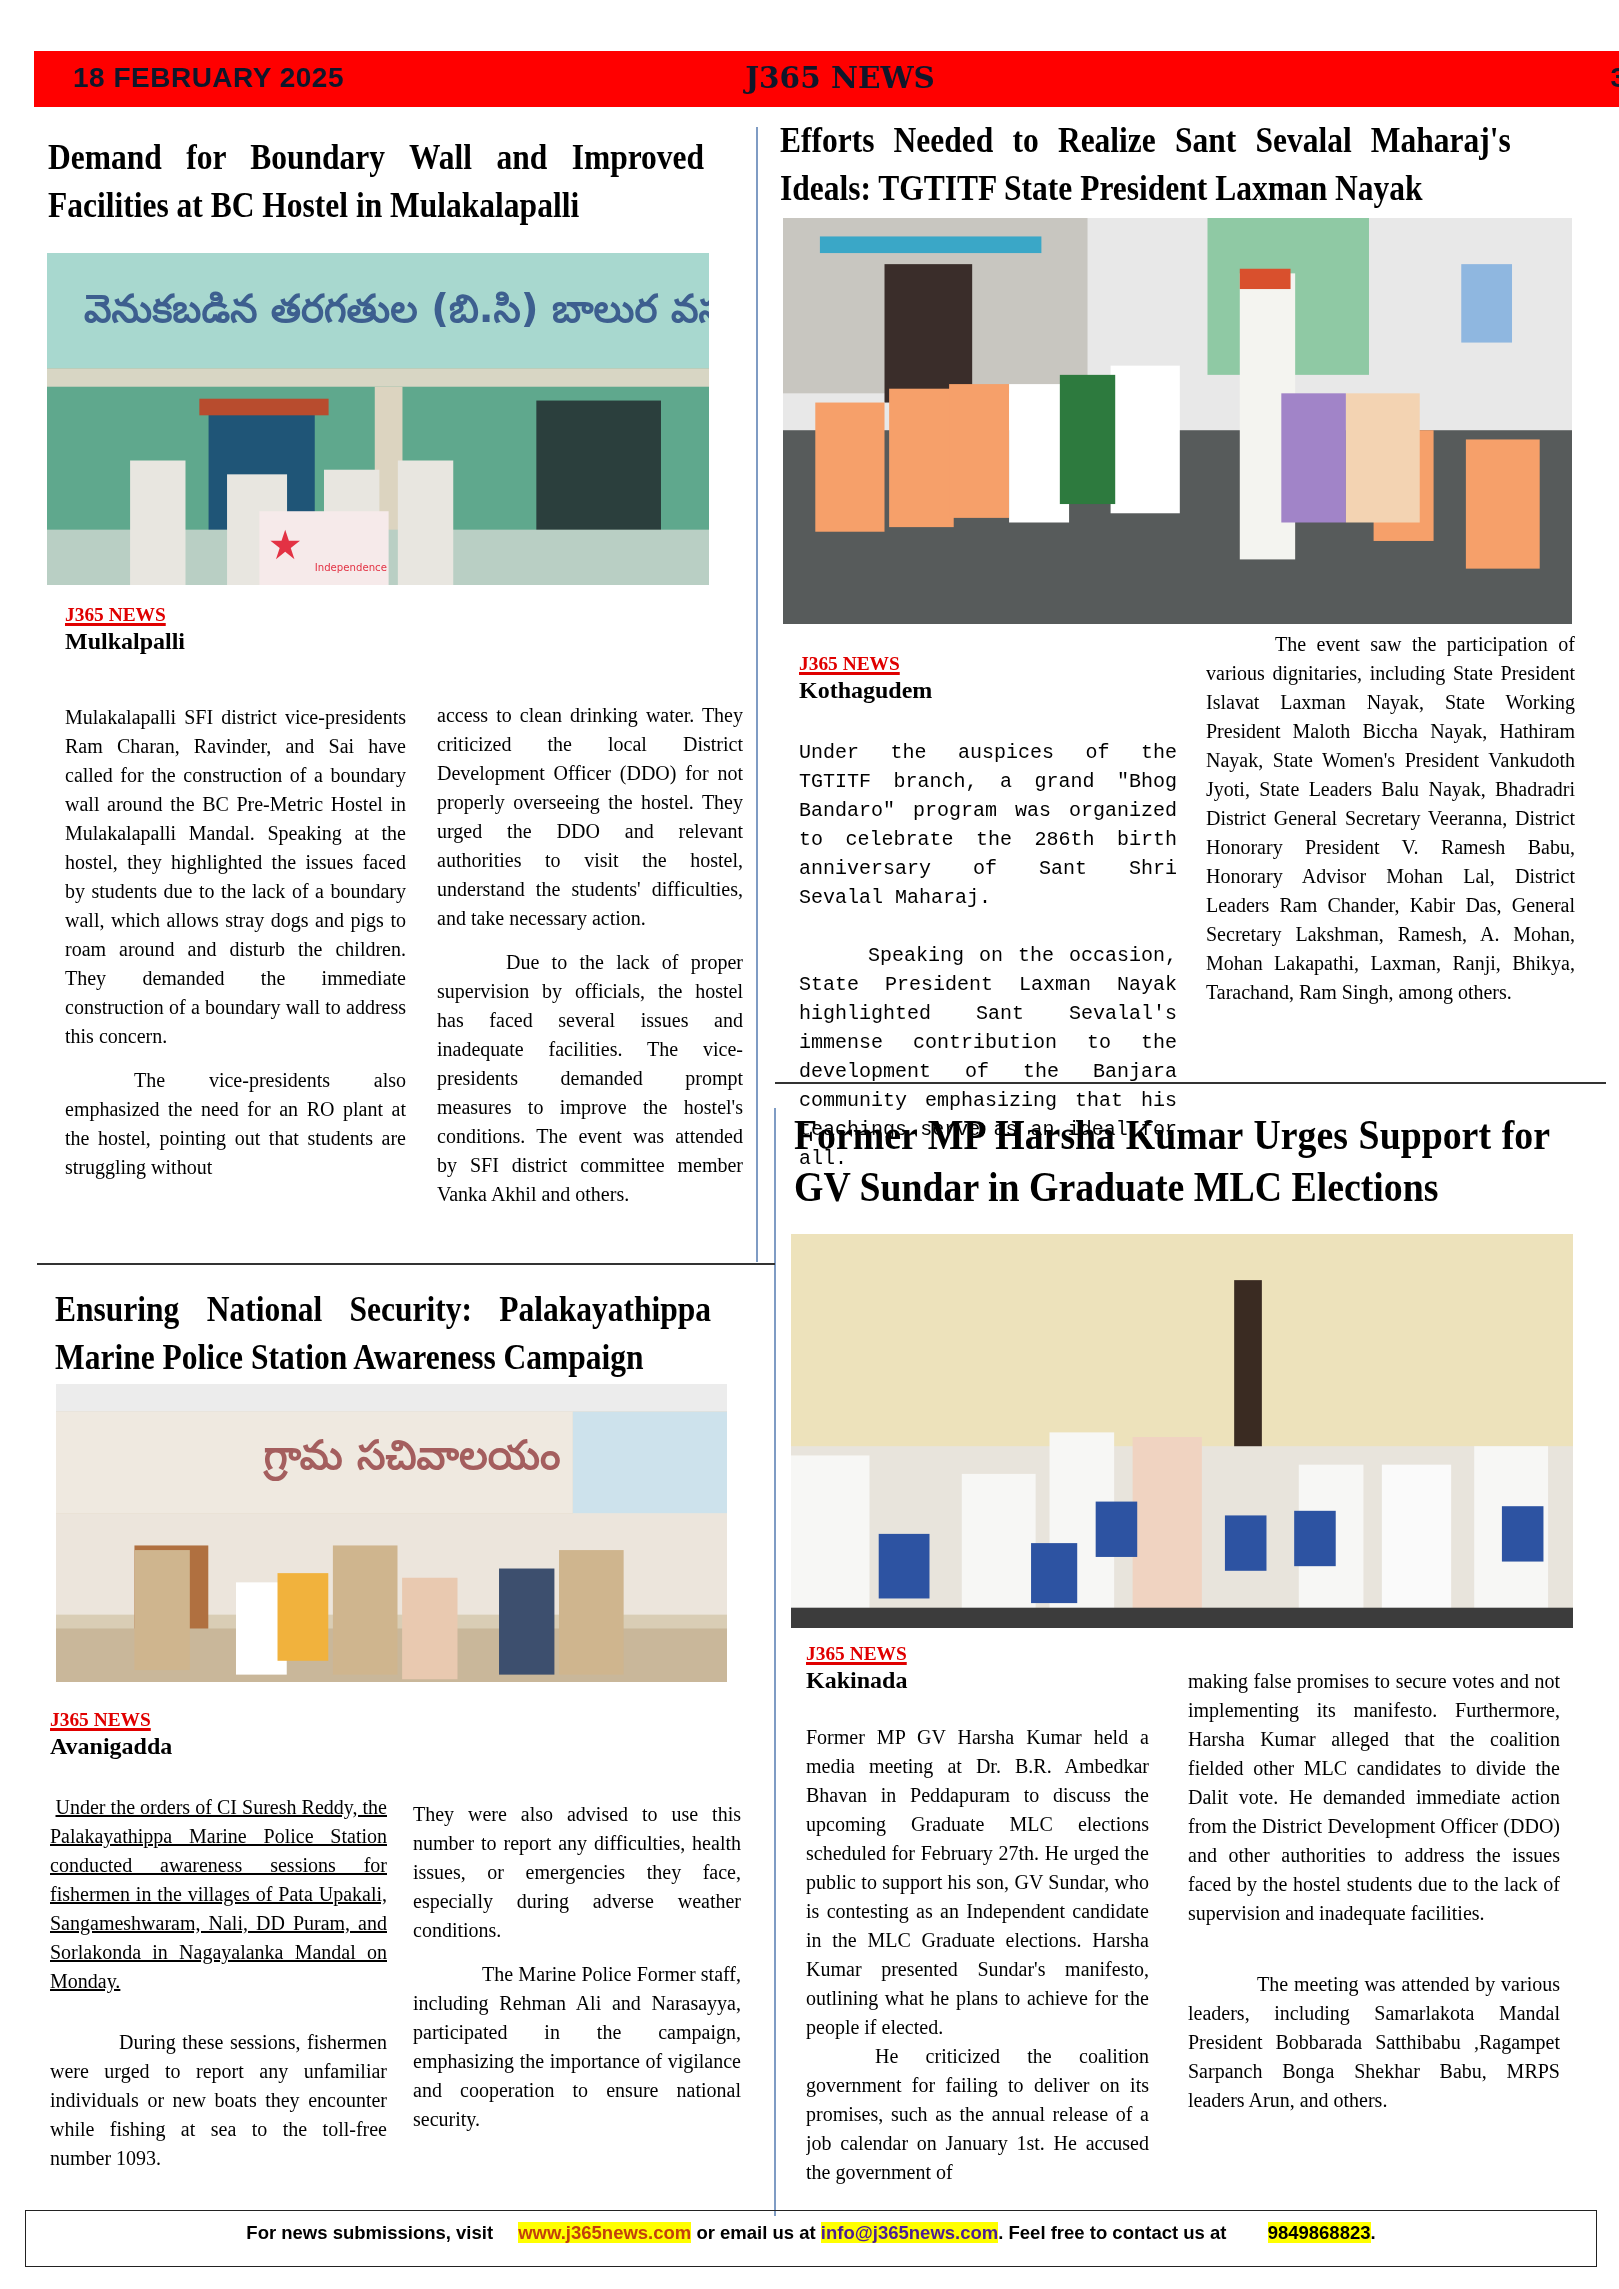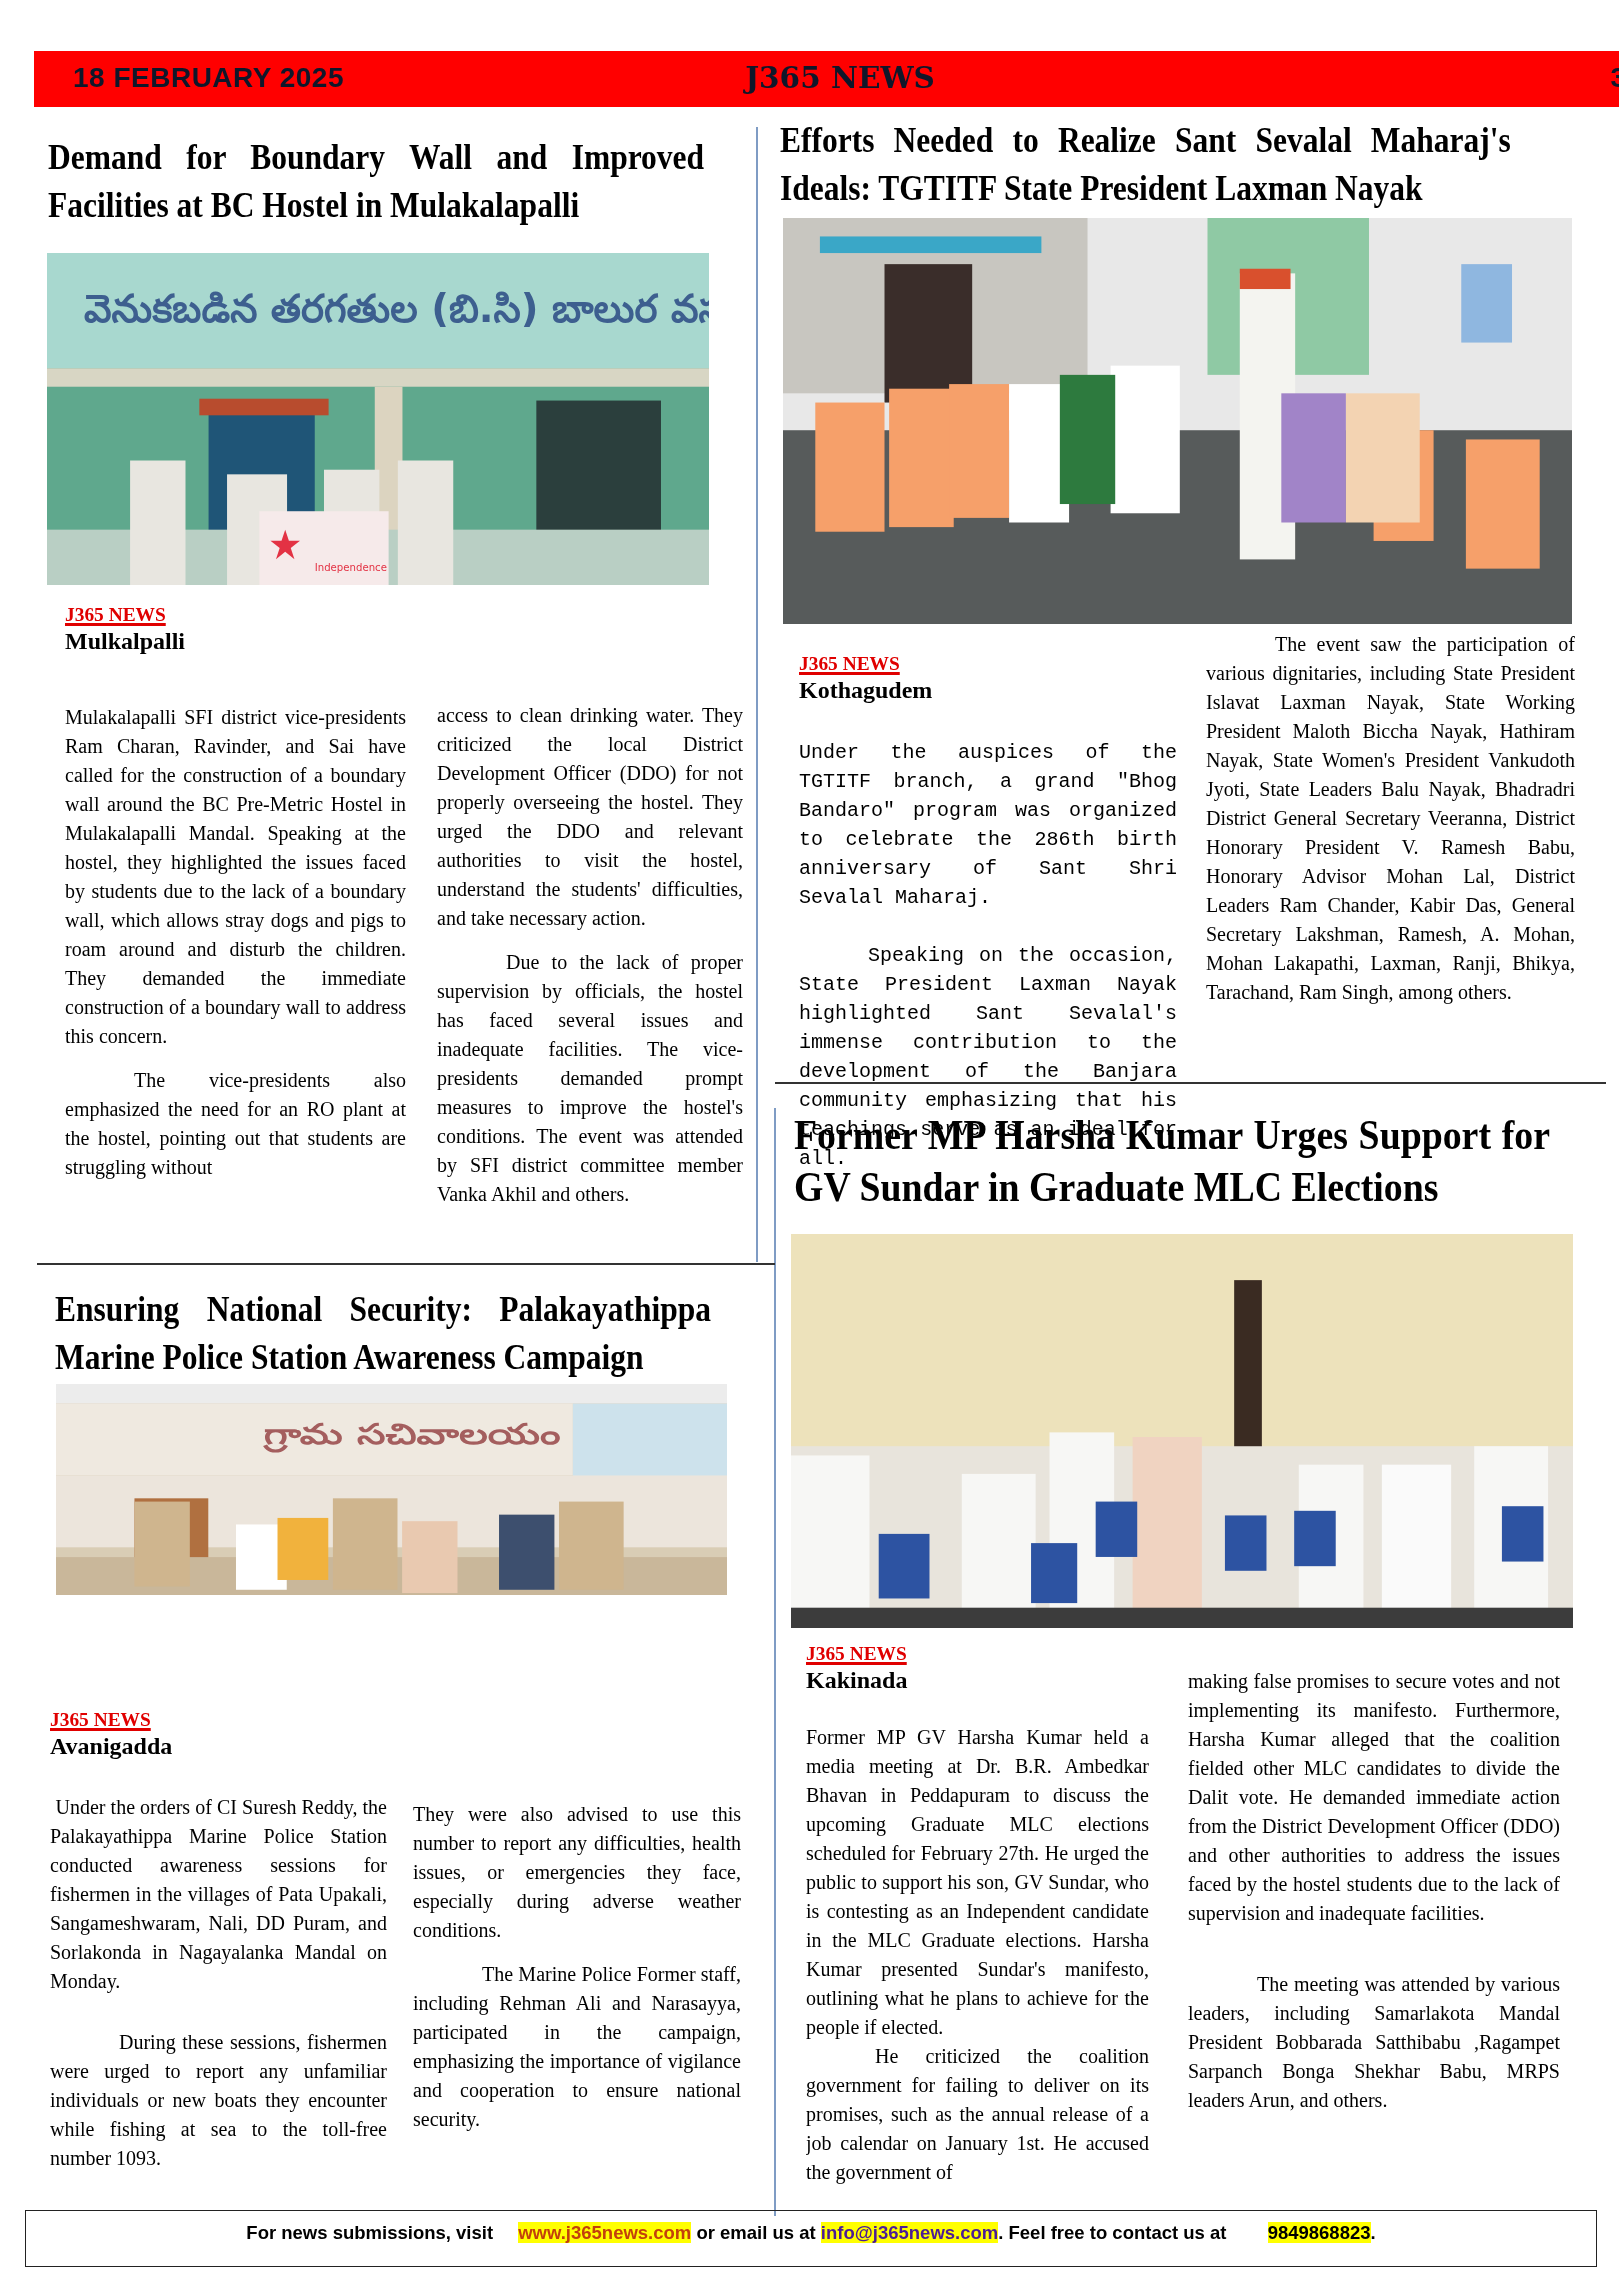--- a/index.html
+++ b/index.html
@@ -120,21 +120,21 @@
 </div>
 
 <div class="abs body" style="left:1206px; top:630px; width:369px; height:420px; overflow:hidden;">
   <p class="indent">The event saw the participation of various dignitaries, including State President Islavat Laxman Nayak, State Working President Maloth Biccha Nayak, Hathiram Nayak, State Women's President Vankudoth Jyoti, State Leaders Balu Nayak, Bhadradri District General Secretary Veeranna, District Honorary President V. Ramesh Babu, Honorary Advisor Mohan Lal, District Leaders Ram Chander, Kabir Das, General Secretary Lakshman, Ramesh, A. Mohan, Mohan Lakapathi, Laxman, Ranji, Bhikya, Tarachand, Ram Singh, among others.</p>
 </div>
 
 <div class="abs hline" style="left:775px; top:1082px; width:831px;"></div>
 
 <div class="abs headline" style="left:55px; top:1286px; width:729px;">Ensuring National Security: Palakayathippa Marine Police Station Awareness Campaign</div>
 
-<div class="abs photo" style="left:56px; top:1384px; width:671px; height:211px;">
+<div class="abs photo" style="left:56px; top:1384px; width:671px; height:298px;">
   <svg viewBox="0 0 727 323" preserveAspectRatio="none">
     <rect width="727" height="323" fill="#d9cdb5"></rect>
     <rect width="727" height="30" fill="#ececec"></rect>
     <rect y="30" width="560" height="110" fill="#efe9e0"></rect>
     <text x="225" y="92" font-size="44" font-weight="bold" fill="#a45e5e" font-family="DejaVu Sans, sans-serif">గ్రామ సచివాలయం</text>
     <rect x="560" y="30" width="167" height="140" fill="#cde2ec"></rect>
     <rect y="140" width="727" height="110" fill="#ece5dc"></rect>
     <rect x="85" y="175" width="80" height="130" fill="#b07040"></rect>
     <rect y="265" width="727" height="58" fill="#c9b79a"></rect>
     <g fill="#cfb58e">
@@ -148,21 +148,21 @@
     <rect x="480" y="200" width="60" height="115" fill="#3d4f6e"></rect>
   </svg>
 </div>
 
 <div class="abs" style="left:50px; top:1709px;">
   <div class="byline-src">J365 NEWS</div>
   <div class="byline-loc">Avanigadda</div>
 </div>
 
 <div class="abs body" style="left:50px; top:1793px; width:337px;">
-  <p style="text-indent:5.5px;">Under the orders of CI Suresh Reddy, the Palakayathippa Marine Police Station conducted awareness sessions for fishermen in the villages of Pata Upakali, Sangameshwaram, Nali, DD Puram, and Sorlakonda in Nagayalanka Mandal on Monday.</p>
+  <p style="text-indent:5.5px;text-decoration:underline;">Under the orders of CI Suresh Reddy, the Palakayathippa Marine Police Station conducted awareness sessions for fishermen in the villages of Pata Upakali, Sangameshwaram, Nali, DD Puram, and Sorlakonda in Nagayalanka Mandal on Monday.</p>
   <p class="indent" style="margin-top:32px;">During these sessions, fishermen were urged to report any unfamiliar individuals or new boats they encounter while fishing at sea to the toll-free number 1093.</p>
 </div>
 
 <div class="abs body" style="left:413px; top:1800px; width:328px;">
   <p>They were also advised to use this number to report any difficulties, health issues, or emergencies they face, especially during adverse weather conditions.</p>
   <p class="indent" style="margin-top:14.8px;">The Marine Police Former staff, including Rehman Ali and Narasayya, participated in the campaign, emphasizing the importance of vigilance and cooperation to ensure national security.</p>
 </div>
 
 <div class="abs headline big" style="left:794px; top:1109px; width:840px;">Former MP Harsha Kumar Urges Support for GV Sundar in Graduate MLC Elections</div>
 

